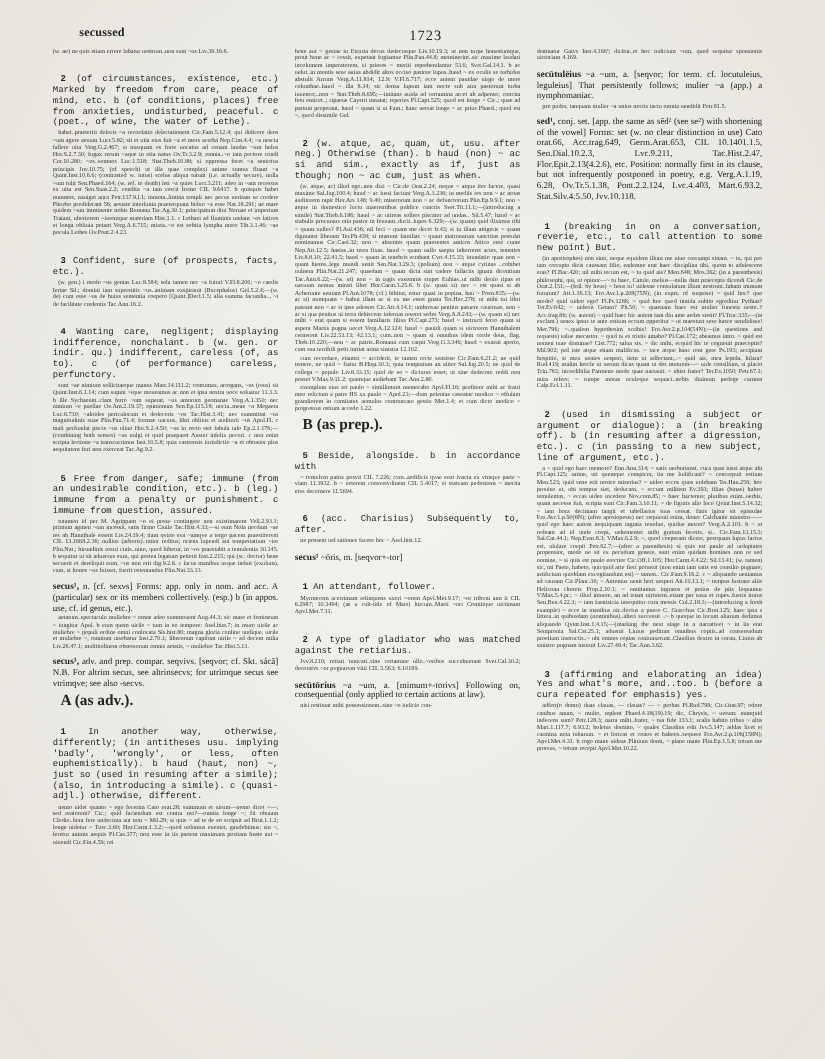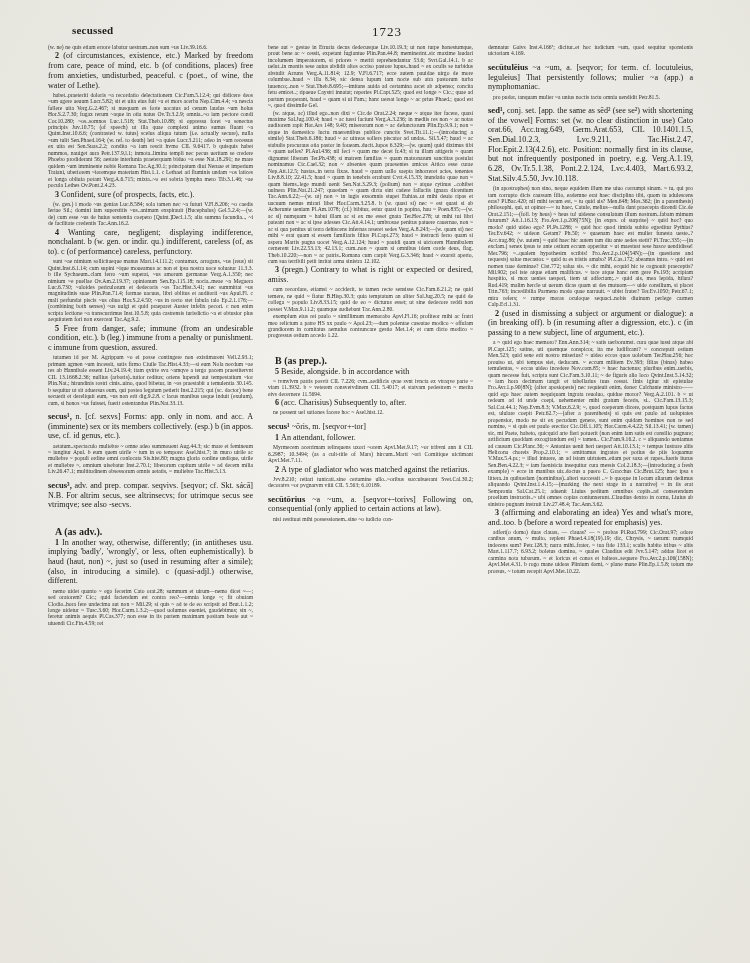--- a/index.html
+++ b/index.html
@@ -36,31 +36,32 @@
   p.cite{
     font-size:5.6px;line-height:6.45px;
     color:#33322c;
     text-indent:5px;
     margin-bottom:1px;
     word-spacing:.2px;
   }
   p.cite-first{text-indent:0;}
   p.sense{
     font-size:8.1px;line-height:9.7px;
-    margin-top:1px;margin-bottom:1.5px;
+    margin-top:18px;margin-bottom:1.5px;
     text-indent:7px;
+    font-family:Liberation Mono, monospace;
   }
   p.entry{
     font-size:8.1px;line-height:9.7px;
     margin-top:6px;margin-bottom:1.5px;
     text-indent:0;
   }
   p.section{
-    font-size:10px;line-height:9.7px;
-    margin-top:17px;margin-bottom:1px;
+    font-size:14px;line-height:9.7px;
+    margin-top:7px;margin-bottom:1px;
     text-indent:7px;font-weight:bold;
   }
   p b{font-weight:bold;}
   p.entry b{font-size:8.6px;}
 </style>
 </head>
 <body>
 
 <div class="page">
   <div class="runhead">
@@ -72,51 +73,52 @@
       <div class="col">
         <p class="cite cite-first"><span>(w. ne) ne quis etiam errore labatur uestrum..non sum ~us Liv.39.16.6.</span></p>
         <p class="sense"><b>2 </b><span>(of circumstances, existence, etc.) Marked by freedom from care, peace of mind, etc. b (of conditions, places) free from anxieties, undisturbed, peaceful. c (poet., of wine, the water of Lethe).</span></p>
         <p class="cite"><span>habet..praeteriti doloris ~a recordatio delectationem Cic.Fam.5.12.4; qui didicere deos ~um agere aeuum Lucr.5.82; sit et uita eius fuit ~a et mors acerba Nep.Cim.4.4; ~a nescia fallere uita Verg.G.2.467; si nusquam es forte uocatus ad cenam laudas ~um holus Hor.S.2.7.30; fugax rerum ~aque in otia natus Ov.Tr.3.2.9; omnia..~o iam pectore condi Cor.10.280; ~os..somnos Luc.1.518; Stat.Theb.10.88; si oppressa foret ~a senectus principis Juv.10.75; (of speech) ut illa quae complexi animo sumus fluant ~a Quint.Inst.10.6.6; (contrasted w. tutus) scelus aliqua tutum (i.e. actually secure), nulla ~um tulit Sen.Phaed.164; (w. ref. to death) leti ~a quies Lucr.3.211; adeo in ~am recessus ex uita est Sen.Suas.2.2; condita ~a iam rescit hvmo CIL 9.6417. b quisquis habet nummos, nauiget aura Petr.137.9,l.1; inmota..limina templi nec pecus ueritam se credere Phoebo prodiderant 56; aestate interlunia praeterquam biduo ~a esse Nat.18.291; ne mare quidem ~um imminente nobis Romana Tac.Ag.30.1; principatum diui Neruae et imperium Traiani, uberiorem ~ioremque materiam Hist.1.1. c Lethaei ad fluminis undam ~os latices et longa obliuia potant Verg.A.6.715; mixta..~o est sobria lympha mero Tib.3.1.46; ~ae pocula Lethes Ov.Pont.2.4.23.</span></p>
         <p class="sense"><b>3 </b><span>Confident, sure (of prospects, facts, etc.).</span></p>
         <p class="cite"><span>(w. gen.) i modo ~us genias Luc.8.584; sola tamen nec ~a futuri V.Fl.8.206; ~o caedis Iertae Sil.; domini iam superstitis ~us..animam exspirauit (Bucephalus) Gel.5.2.4;—(w. de) cum esse ~us de huius sententia coepero [Quint.]Decl.1.5; alia summa facundia.., ~i de facilitate credentis Tac.Ann.16.2.</span></p>
         <p class="sense"><b>4 </b><span>Wanting care, negligent; displaying indifference, nonchalant. b (w. gen. or indir. qu.) indifferent, careless (of, as to). c (of performance) careless, perfunctory.</span></p>
         <p class="cite"><span>sunt ~ae nimium sollicitaeque manus Mart.14.111.2; contumax, arrogans, ~us (reus) sit Quint.Inst.6.1.14; cum supini ~ique moueamus ac non et ipsa nostra uoce soluatur 11.3.3. b ille Sychaeum..clam ferro ~um superat, ~us amorum germanae Verg.A.1.350; nec nimium ~e puellae Ov.Am.2.19.37; opinionum Sen.Ep.115.18; nocia..meae ~a Megaera Luc.6.730; ~aloides periculorum et dedecoris ~os Tac.Hist.3.41; nec summittat ~us magnitudinis suae Plin.Pan.71.4; formae uacuus, libri oblitus et auditorii ~us Apul.Fl. c mali perfundat piscis ~us oliuo Hor.S.2.4.50; ~us in recto stet fabula talo Ep.2.1.176;—(combining both senses) ~us uulgi et quid praeparet Auster infelix pecori. c non enim scripta lectione ~a transcurrimus Inst.10.5.8; quia castrensis iurisdictio ~a et obtusior plus aequitatem fori non exerceat Tac.Ag.9.2.</span></p>
         <p class="sense"><b>5 </b><span>Free from danger, safe; immune (from an undesirable condition, etc.). b (leg.) immune from a penalty or punishment. c immune from question, assured.</span></p>
         <p class="cite"><span>tutamen id per M. Agrippam ~o ei posse contingere non existimarent Vell.2.93.1; primum agmen ~um incessit, satis firmo Ciuile Tac.Hist.4.33;—si eum Nola necdum ~ae res ab Hannibale essent Liv.24.19.4; itam qvirte sva ~amqve a tergo pacem praestitervnt CIL 13.1668.2.36; nullius (arboris)..tutior reditus; oriens lupendi aut tempestatium ~ior Plin.Nat.; hirundinis rostri cinis..uino, quod bibetur, in ~os praestabit a temulentia 30.145. b sequitur ut sit aduersus eum, qui postea legatum petierit Inst.2.215; qui (sc. doctor) bene secuerit et dereliquit eum, ~us non erit dig.9.2.8. c lacus manibus usque induit (exulum), cum, si honos ~us fuisset, fuerit ostentandus Plin.Nat.33.13.</span></p>
-        <p class="entry"><b>secus¹,</b><span> n. [cf. sexvs] Forms: app. only in nom. and acc. A (imminente) sex or its members collectively. (esp.) b (in appos. use, cf. id genus, etc.).</span></p>
+        <p class="entry"><b>secus¹,</b><span> n. [cf. sexvs] Forms: app. only in nom. and acc. A (particular) sex or its members collectively. (esp.) b (in appos. use, cf. id genus, etc.).</span></p>
         <p class="cite"><span>aetatum..spectaculo muliebre ~ omne adeo summouent Aug.44.3; sic mare et femineum ~ iungitur Apul. b eum quem uirile ~ tum in eo tempore: Asel.hist.7; in muro uirile ac muliebre ~ populi ordine omni conlocata Sis.hist.80; magna gloria conline undique, uirile et muliebre ~, omnium uisebatur Inst.2.70.1; liberorum capitum uirile ~ ad decem milia Liv.26.47.1; multitudinem obsessorum omnis aetatis, ~ muliebre Tac.Hist.5.13.</span></p>
         <p class="entry"><b>secus³,</b><span> adv. and prep. compar. seqvivs. [seqvor; cf. Skt. sácā] N.B. For altrim secus, see altrinsecvs; for utrimque secus see vtrimqve; see also -secvs.</span></p>
         <p class="section"><b>A </b><span>(as adv.).</span></p>
         <p class="sense"><b>1 </b><span>In another way, otherwise, differently; (in antitheses usu. implying 'badly', 'wrongly', or less, often euphemistically). b haud (haut, non) ~, just so (used in resuming after a simile); (also, in introducing a simile). c (quasi-adjl.) otherwise, different.</span></p>
         <p class="cite"><span>nemo uidet quanto ~ ego fecerim Cato orat.28; summum et uirum—nemo dicet ~—; sed oratorem? Cic.; quid faciendum est contra reo?—omnia longe ~; fit obuiam Clodio..hora fere undecima aut non ~ Mil.29; si quis ~ ad te de eo scripsit ad Brut.1.1.2; longe uidetur ~ Tusc.3.60; Hor.Carm.1.3.2;—quod uolumus eueniet, gaudebimus; sin ~, feretur animis aequis Pl.Cas.377; non esse in iis partem maximam positam beate aut ~ uiuendi Cic.Fin.4.59; rei</span></p>
       </div>
       <div class="col">
         <p class="cite cite-first"><span>bene aut ~ gestae in Etruria decus dedecusque Liv.10.19.3; ut non turpe honestumque, prout bene ac ~ cessit, expetant fugiantue Plin.Pan.44.8; meminerint..sic maxime laudari incolumem imperatorem, si priores ~ meriti reprehendantur 53.6; Svrt.Gal.14.1. b ac uelut..in montis sese auius abdidit altos occiso pastore lupus..haud ~ ex oculis se turbidus abstulit Arruns Verg.A.11.814; 12.9; V.Fl.6.717; ecce autem pauidae uirgo de more columbae..haud ~ illa 8.34; sic densa lupum iam nocte sub atra pastorum turba iuuenco;..non ~ Stat.Theb.8.695;—imitans auida ad certamina arcet ab adpenso; concita fetu emicet..; ripaeue Caystri innatat; reperies Pl.Capt.525; quod est longe ~ Cic.; quae ad partum properant, haud ~ quam si ui Fam.; hanc uersat longe ~ ac prius Phaed.; quod est ~, quod dissimile Gel.</span></p>
+        <p class="sense"><b>2 </b><span>(w. atque, ac, quam, ut, usu. after neg.) Otherwise (than). b haud (non) ~ ac si and sim., exactly as if, just as though; non ~ ac cum, just as when.</span></p>
         <p class="cite"><span>(w. atque, ac) illud ego..non dixi ~ Cic.de Orat.2.24; neque ~ atque iter facere, quasi maxime Sal.Jug.100.4; haud ~ ac iussi faciunt Verg.A.3.236; in mediis res non ~ ac notas auditorem rapit Hor.Ars 148; 9.40; miserorum non ~ ac defunctorum Plin.Ep.9.9.1; non ~ atque in domestico luctu maerentibus publice cunctis Svet.Tit.11.1;—(introducing a simile) Stat.Theb.6.186; haud ~ ac uitreas sollers piscator ad undas.. Sil.5.47; haud ~ ac stabulis procuraus otia pastor in foueam..ducit..lupos 6.329;—(w. quam) quid diximus tibi ~ quam uelles? Pl.Aul.436; nil feci ~ quam me decet fr.43; si tu illam attigeris ~ quam dignumst liberam Ter.Ph.438; si matrem familias ~ quam matronarum sanctitas postulat nominamus Cic.Cael.32; non ~ absentes quam praesentes amicos Attico esse curae Nep.Att.12.5; hastas..in terra fixas. haud ~ quam uallo saepta inhorreret acies, tenentes Liv.8.8.10; 22.41.5; haud ~ quam in tenebris errabant Cvrt.4.15.33; inundatio quae non ~ quam hiems..lege mundi uenit Sen.Nat.3.29.3; (polium) non ~ atque cytinus ..cohibet uulnera Plin.Nat.21.247; quaedam ~ quam dicta sint cadere fallaciis ignara dicentium Tac.Ann.6.22;—(w. ut) non ~ in iugis exsomnis stupet Euhias..ut mihi deuio ripas et uacuum nemus mirari libet Hor.Carm.3.25.8. b (w. quasi si) nec ~ est quasi si ab Acherunte ueniam Pl.Am.1078; (cf.) bibitur, estur quasi in popina, hau ~ Poen.835;—(w. ac si) numquam ~ habui illam ac si ex me esset gnata Ter.Hec.278; ut mihi tui libri pateant non ~ ac si ipse adesses Cic.Att.4.14.1; umbrosae penitus patuere cauernae, non ~ ac si qua penitus ui terra dehiscens infernas reseret sedes Verg.A.8.243;—(w. quam si) nec mihi ~ erat quam si essem familiaris filius Pl.Capt.273; haud ~ instructi ferro quam si aspera Martis pugna uocet Verg.A.12.124; haud ~ pauidi quam si uictorem Hannibalem cernerent Liv.22.53.13; 42.13.1; cum..non ~ quam si omnibus idem corde deus, flag. Theb.10.220;—non ~ ac patris..Romana cum carpit Verg.G.3.346; haud ~ exarsit aperto, cum sua terribili petit inritat arma sinistra 12.102.</span></p>
-        <p class="sense"><b>3 </b><span>(pregn.) Contrary to what is right or expected or desired, amiss.</span></p>
         <p class="cite"><span>cum recordare, etiamsi ~ acciderit, te tamen recte sensisse Cic.Fam.6.21.2; ne quid temere, ne quid ~ fiatur B.Hisp.30.3; quia temptatum an aliter Sal.Jug.20.5; ne quid de collega ~ populo Liv.8.33.15; quid de eo ~ dicturus esset; ut sine dedecore reddi non posset V.Max.9.11.2; quamque audiebant Tac.Ann.2.80.</span></p>
         <p class="cite"><span>exemplum eius rei paulo ~ simillimum memorabo Apvl.Fl.16; profiteor mihi ac fratri meo relictum a patre HS xx paulo ~ Apol.23;—dum polentae caseatae modico ~ offulam grandiorem in comitatus aemulus contruncare gestio Met.1.4; et cum dicto modico ~ progressus ostium accedo 1.22.</span></p>
         <p class="section"><b>B </b><span>(as prep.).</span></p>
         <p class="sense"><b>5 </b><span>Beside, alongside. b in accordance with</span></p>
         <p class="cite"><span>~ tvmvlvm patris posvit CIL 7.226; cvm..aedificis qvae svnt ivncta ex vtraqve parte ~ viam 11.3932. b ~ veterem consvetvdinem CIL 5.4017; ei statvam pedestrem ~ merita eivs decernere 11.5694.</span></p>
         <p class="sense"><b>6 </b><span>(acc. Charisius) Subsequently to, after.</span></p>
         <p class="cite"><span>ne possent uel sationes facere hoc ~ Asel.hist.12.</span></p>
         <p class="entry"><b>secus¹</b><span> ~ōris, m. [seqvor+-tor]</span></p>
         <p class="sense"><b>1 </b><span>An attendant, follower.</span></p>
         <p class="cite"><span>Myrmecem acerrimam relinquens uxori ~orem Apvl.Met.9.17; ~or tribvni ann ii CIL 6.2987; 10.3494; (as a cult-title of Mars) hircum..Marti ~ori Comitique uictimant Apvl.Met.7.11.</span></p>
         <p class="sense"><b>2 </b><span>A type of gladiator who was matched against the retiarius.</span></p>
         <p class="cite"><span>Jvv.8.210; retiari tunicati..sine certamine ullo..~oribus succubuerant Svet.Cal.30.2; decoratvs ~or pvgnarvm viiii CIL 5.563; 6.10189.</span></p>
-        <p class="entry"><b>secūtōrius</b><span> ~a ~um, a. [seqvor+-torivs] Following on, consequential (only applied to certain actions at law).</span></p>
+        <p class="entry"><b>secūtōrius</b><span> ~a ~um, a. [mimum+-torivs] Following on, consequential (only applied to certain actions at law).</span></p>
         <p class="cite"><span>nisi restituat mihi possessionem..sine ~o iudicio con-</span></p>
       </div>
       <div class="col">
         <p class="cite cite-first"><span>demnatur Gaivs Inst.4.166ª; dicitur..et hoc iudicium ~um, quod sequitur sponsionis uictoriam 4.169.</span></p>
         <p class="entry"><b>secūtulēius</b><span> ~a ~um, a. [seqvor; for term. cf. locutuleius, leguleius] That persistently follows; mulier ~a (app.) a nymphomaniac.</span></p>
         <p class="cite"><span>pro pudor, tanquam mulier ~a unius noctis tactu omnia uendidit Petr.81.5.</span></p>
         <p class="entry"><b>sed¹,</b><span> conj. set. [app. the same as sēd² (see se²) with shortening of the vowel] Forms: set (w. no clear distinction in use) Cato orat.66, Acc.trag.649, Germ.Arat.653, CIL 10.1401.1.5, Sen.Dial.10.2.3, Lvc.9.211, Tac.Hist.2.47, Flor.Epit.2.13(4.2.6), etc. Position: normally first in its clause, but not infrequently postponed in poetry, e.g. Verg.A.1.19, 6.28, Ov.Tr.5.1.38, Pont.2.2.124, Lvc.4.403, Mart.6.93.2, Stat.Silv.4.5.50, Jvv.10.118.</span></p>
+        <p class="sense"><b>1 </b><span>(breaking in on a conversation, reverie, etc., to call attention to some new point) But.</span></p>
         <p class="cite"><span>(in apostrophes) non sino, neque equidem illum me uiuo corrumpi sinam. ~ tu, qui pro tam corrupto dicis caussam filio, eademne erat haec disciplina tibi, quom tu adulescens eras? Pl.Bac.420; nil mihi tecum est, ~ tu quid ais? Men.648; Mos.362; (in a parenthesis) philosophi, qui, ut opinor—~ tu haec, Catule, melius—nulla dant praecepta dicendi Cic.de Orat.2.151;—(foll. by heus) ~ heus tu! uidesne consulatum illum nostrum..fabam mimum futurum? Att.1.16.13; Fro.Avr.1.p.208(75N); (in exprs. of surprise) ~ quid hoc? quo modo? quid uideo ego? Pl.Ps.1286; ~ quid hoc quod timida subito egreditur Pythias? Ter.Ev.642; ~ uideon Getam? Ph.50; ~ quaenam haec est mulier funesta ueste..? Acc.trag.86; (w. autem) ~ quid haec hic autem tam diu ante aedes stetit? Pl.Truc.335;—(in exclam.) senex ipsus te ante ostium eccum opperitur ~ ut maestust sese hasce uendidisse! Mer.796; ~..qualem hypothesim scribis! Fro.Avr.2.p.104(54N);—(in questions and requests) salue mecastor. ~ quid tu es tristis amabo? Pl.Cas.172; abeamus intro. ~ quid est nomen tuae dominae? Cist.772; salua sis. ~ dic mihi, ecquid hic te cognouit praeceptis? Mil.902; pol iste atque etiam malificus. ~ tace atque hanc rem gere Ps.193; accipiam hospitio, si mox uenies uesperi, item ut adfectam;..~ quid ais, mea lepida, hilara? Rud.419; malim hercle ut uerum dicas quam ut des mutuom—~ uide consilium, si placet Trin.763; incredibilia Parmeno modo quae narrauit. ~ ubist frater? Ter.Ev.1050; Petr.67.1; mira refers; ~ rumpe moras oculoque sequaci..nobis diuinum perlege carmen Calp.Ecl.1.31.</span></p>
         <p class="sense"><b>2 </b><span>(used in dismissing a subject or argument or dialogue): a (in breaking off). b (in resuming after a digression, etc.). c (in passing to a new subject, line of argument, etc.).</span></p>
         <p class="cite"><span>a ~ quid ego haec memoro? Enn.Ann.314; ~ satis uerborumst. cura quae iussi atque abi Pl.Capt.125; satine, uti quemque conspicor, ita me ludificant? ~ concrepuit ostium Men.523; quid sene erit nostro miserius? ~ uideo eccos quos uolebam Ter.Hau.256; hoc prouiso ut, ubi tempus siet, deducam. ~ eccum militem Ev.393; filias (binas) habeo temulentas, ~ eccas uideo incedere Nov.com.85; ~ haec hactenus; pluribus enim..uerbis, quam necesse fuit, scripta sunt Cic.Fam.3.10.11; ~ de figuris alio loco Qvint.Inst.5.14.32; ~ iam hora decimam tangit et tabellarius tuus cessat. finis igitur sit epistulae Fro.Avr.1.p.90(8N); (after aposiopesis) nec requieuit enim, donec Calchante ministro—— quid ego haec autem nequiquam ingrata reuoluo, quidue moror? Verg.A.2.101. b ~ ut redeam ad id unde coepi, uehementer mihi gratum feceris, si.. Cic.Fam.13.15.3; Sal.Cat.44.1; Nep.Evm.8.3; V.Max.6.2.9; ~, quod coeperam dicere, postquam lupus factus est, ululare coepit Petr.62.7;—(after a parenthesis) si quis est paulo ad uoluptates propensior, modo ne sit ex pecudum genere, sunt enim quidam homines non re sed nomine, ~ si quis est paulo erectior Cic.Off.1.105; Hor.Carm.4.4.22; Sil.13.41; (w. tamen) sic, mi Paete, habeto, quicquid arte fieri potuerit (non enim iam satis est consilio pugnare; artificium quoddam excogitandum est) ~ tamen.. Cic.Fam.9.16.2. c ~ aliquando ueniamus ad causam Cic.Planc.36; ~ Antonius uenit heri uesperi Att.10.13.1; ~ tempus lustrare aliis Helicona choreis Prop.2.10.1; ~ omittamus ingratos et potius de piis loquamur V.Max.5.4.pr.; ~ illud intuere, an ad istam uirtutem..etiam per saxa et rupes..fueris iturus Sen.Ben.4.22.3; ~ iam faenisicia insequitur cura messis Col.2.18.3;—(introducing a fresh example) ~ ecce in manibus uir..doctus a puero C. Gracchus Cic.Brut.125; haec ipsa s littera..in quibusdam (nominibus)..alteri successit ..~ b quoque in locum aliarum dedimus aliquando Qvint.Inst.1.4.15;—(marking the next stage in a narrative) ~ in iis erat Sempronia Sal.Cat.25.1; aduenit Liuius peditum omnibus copiis..ad conserendum proelium instructis..~ ubi omnes copias coniunxerunt..Claudius dextro in cornu, Liuius ab sinistro pugnam instruit Liv.27.48.4; Tac.Ann.3.62.</span></p>
-        <p class="sense"><b>3 </b><span>(affirming and elaborating an idea) Yes and what's more, and..too. b (before a word repeated for emphasis) yes.</span></p>
+        <p class="sense"><b>3 </b><span>(affirming and elaborating an idea) Yes and what's more, and..too. b (before a cura repeated for emphasis) yes.</span></p>
         <p class="cite"><span>adfert(o domo) duas clauas, — clauas? — ~ probas Pl.Rud.799; Cic.Orat.97; odore canibus anum, ~ multo, replent Phaed.4.18(19).19; dic, Chrysis, ~ uerum: numquid indecens sum? Petr.128.3; narra mihi..frater, ~ tua fide 133.1; scalis habito tribus ~ altis Mart.1.117.7; 6.93.2; boletus domino, ~ quales Claudius edit Jvv.5.147; addas licet et carmina nota tubarum. ~ et loricas et conos et balteos..sequere Fro.Avr.2.p.106(158N); Apvl.Met.4.31. b rogo mane uideas Plinium domi, ~ plane mane Plin.Ep.1.5.8; totum me prorsus, ~ totum recepit Apvl.Met.10.22.</span></p>
       </div>
     </div>
 </div>
 
 </body></html>

